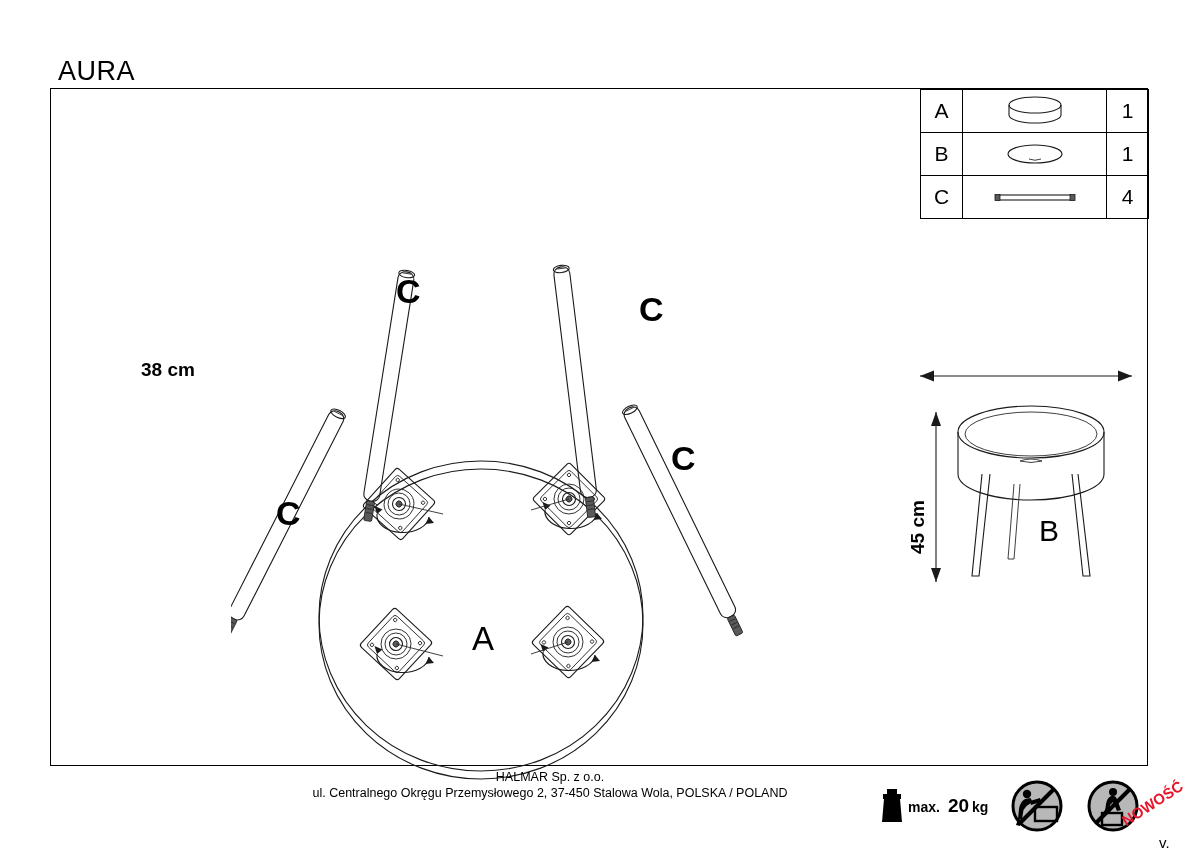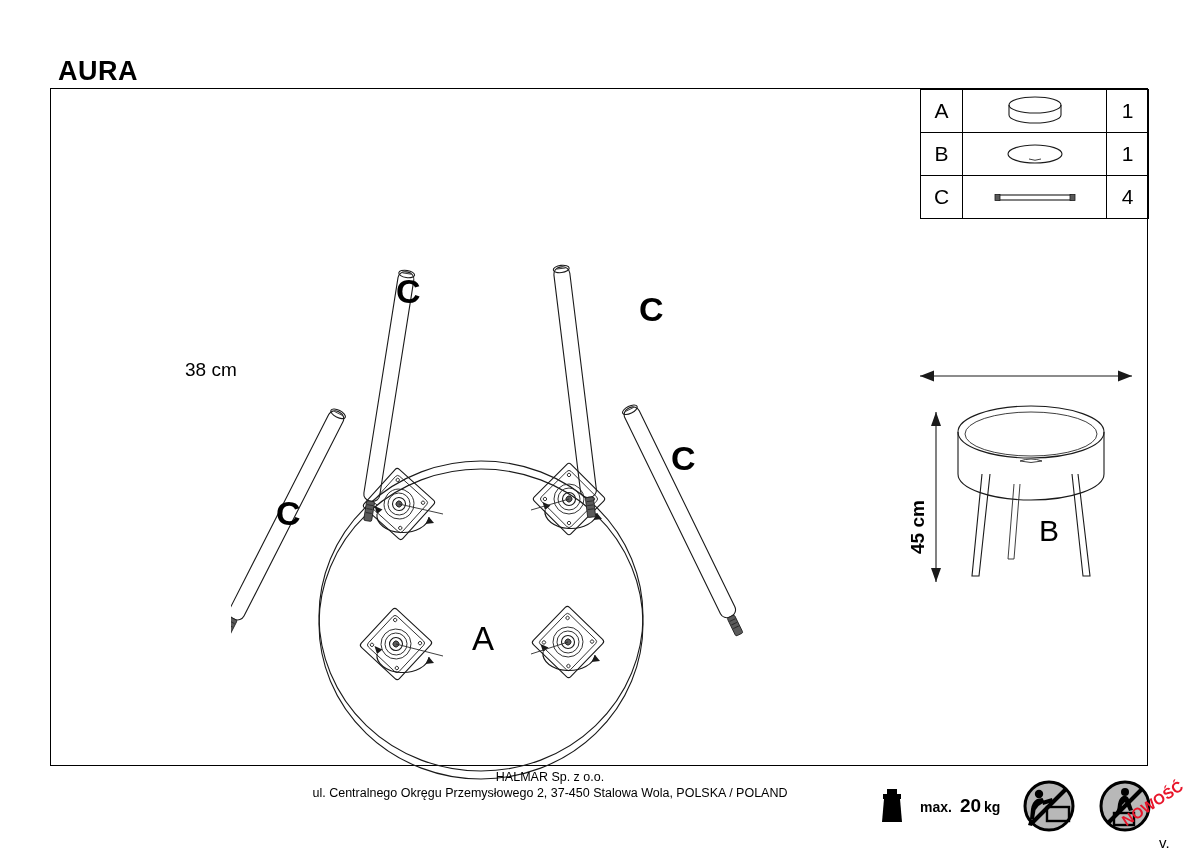--- a/index.html
+++ b/index.html
@@ -16,21 +16,21 @@
     font-family: "Liberation Sans", sans-serif;
     color: #000000;
   }
 
   
   #product-title {
     position: absolute;
     left: 58px;
     top: 58px;
     font-size: 27px;
-    font-weight: bold;
+    font-weight: normal;
     letter-spacing: 0.5px;
     line-height: 1;
   }
 
   
   #main-frame {
     position: absolute;
     left: 50px;
     top: 88px;
     width: 1098px;
@@ -102,23 +102,22 @@
     left: 855px;
     top: 265px;
     width: 240px;
     height: 235px;
   }
   #dim-width-label {
     position: absolute;
     left: 90px;
     top: 270px;
     font-size: 19px;
-    font-weight: normal;
+    font-weight: bold;
     white-space: nowrap;
-    margin-left: 44px;
   }
   #dim-height-label {
     position: absolute;
     left: 856px;
     top: 465px;
     font-size: 19px;
     font-weight: bold;
     white-space: nowrap;
     transform: rotate(-90deg);
     transform-origin: left top;
@@ -137,21 +136,21 @@
     position: absolute;
     left: 830px;
     top: 690px;
     display: flex;
     align-items: center;
     gap: 0px;
   }
   #load-limit {
     display: flex;
     align-items: center;
-    gap: 12px;
+    gap: 0px;
     text-align: right;
   }
   #load-limit-text {
     font-size: 14px;
     font-weight: bold;
     margin-left: 5px;
     white-space: nowrap;
   }
   #load-limit-text .big {
     font-size: 19px;

